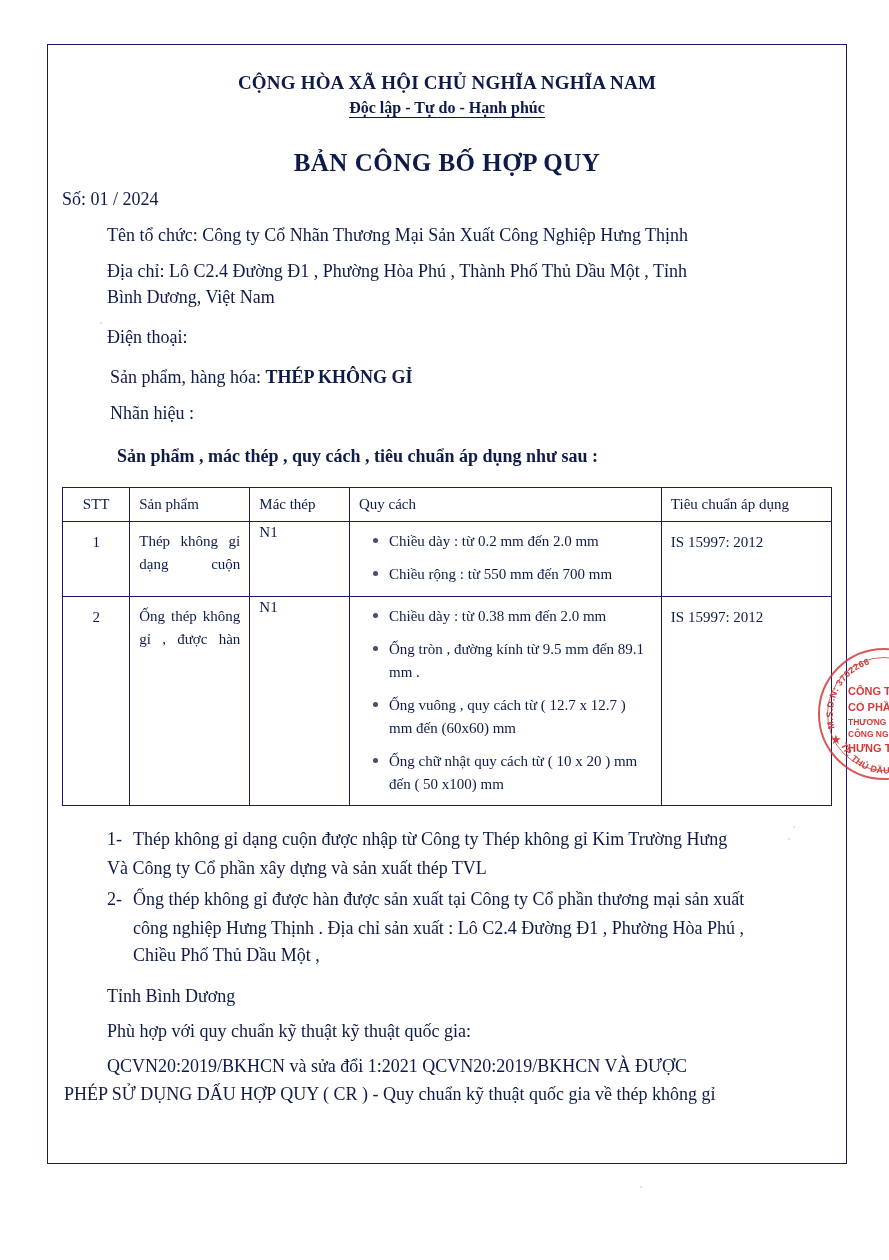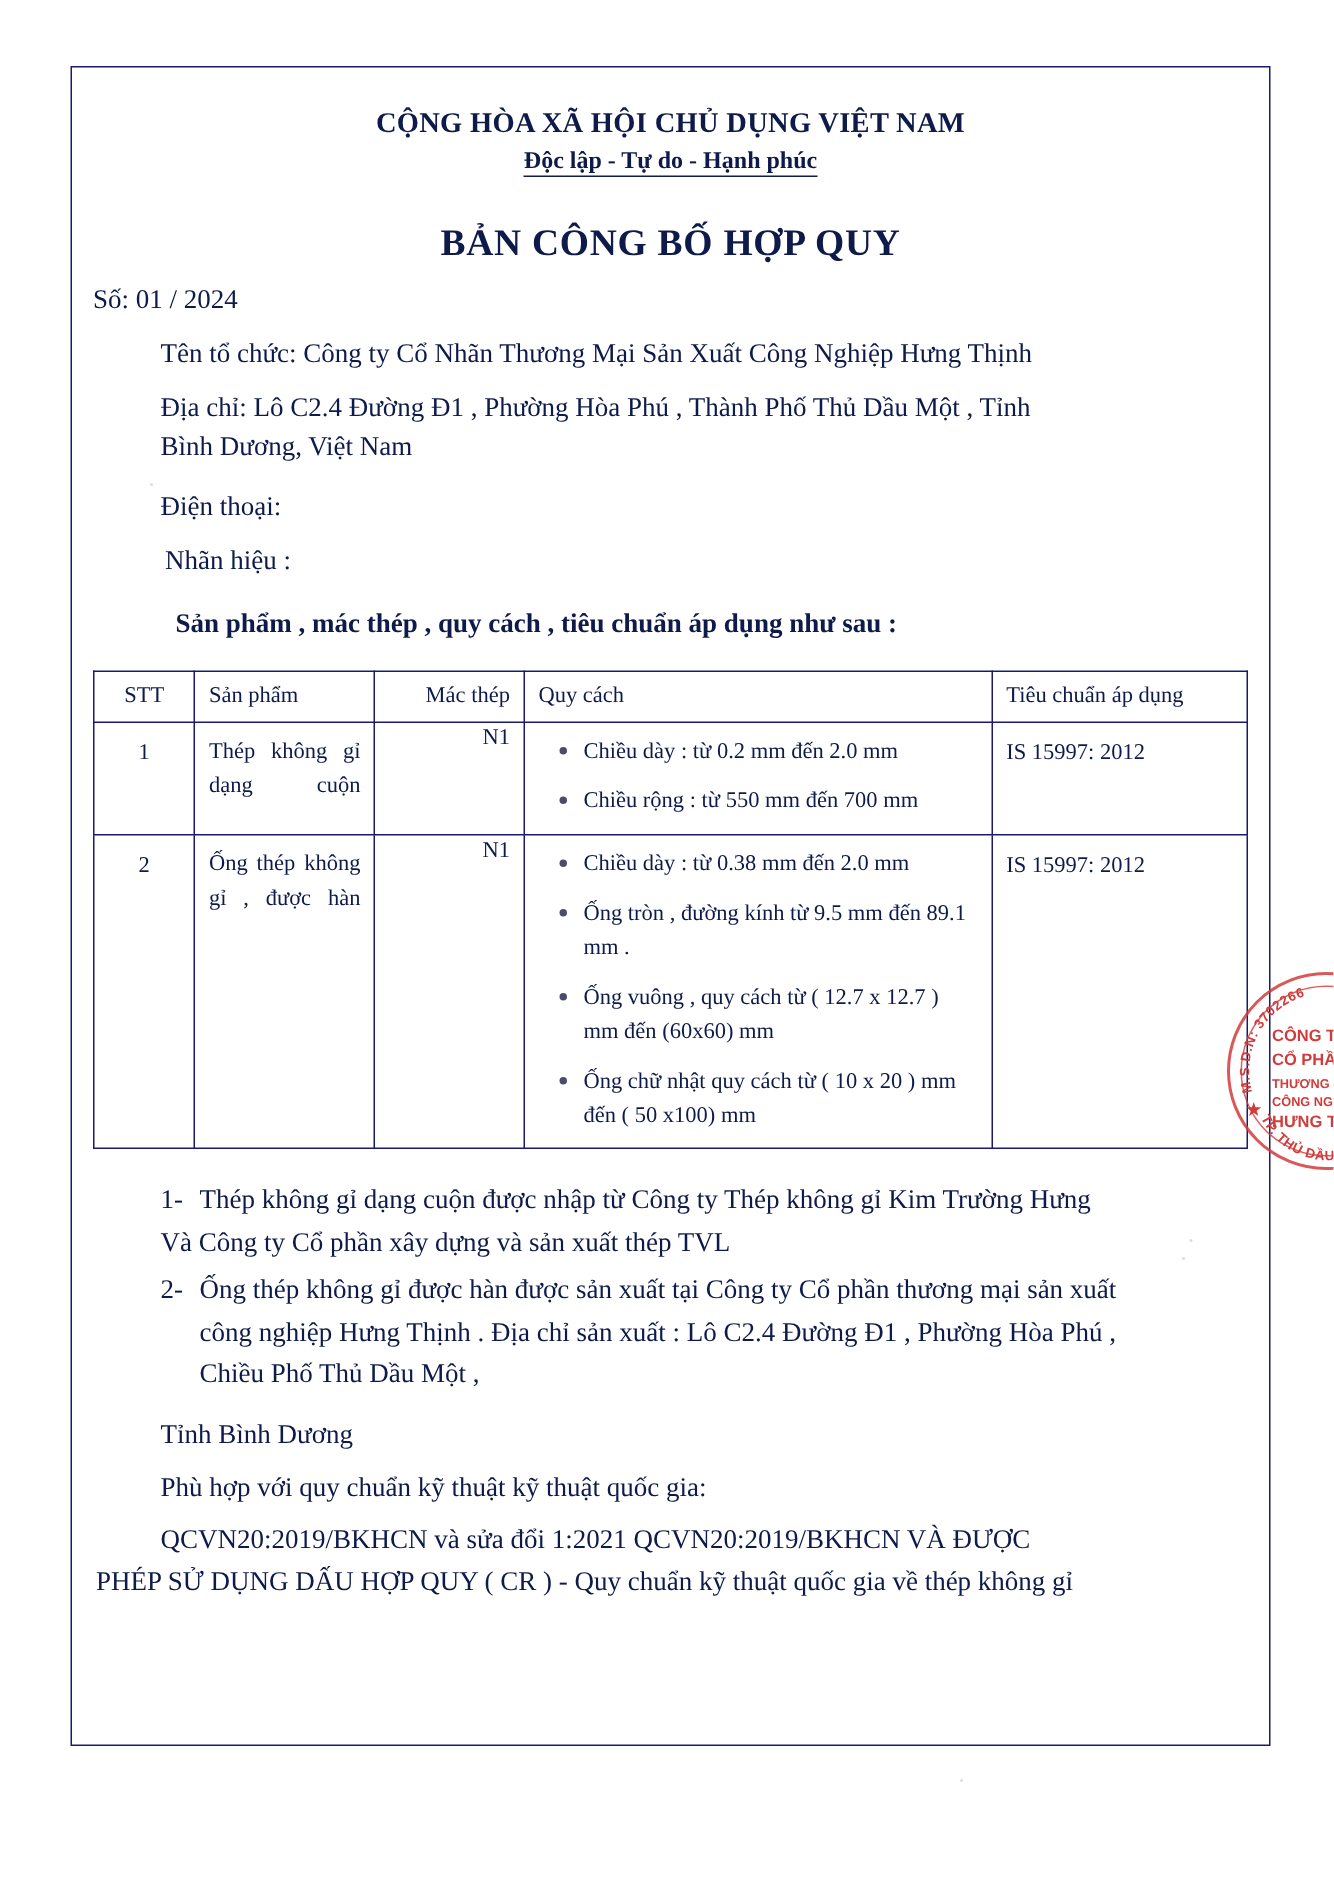--- a/index.html
+++ b/index.html
@@ -90,21 +90,21 @@
     font-weight: normal;
     text-align: left;
   }
   table.spec th.c-stt, table.spec td.c-stt {
     width: 52px;
     text-align: center;
   }
   table.spec th.c-sp, table.spec td.c-sp { width: 112px; }
   table.spec th.c-mac, table.spec td.c-mac {
     width: 90px;
-    text-align: right;
+    text-align: left;
   }
   table.spec th.c-qc, table.spec td.c-qc { width: 330px; }
   table.spec th.c-tc, table.spec td.c-tc { width: 170px; }
   table.spec td.c-sp {
     text-align: justify;
     text-align-last: justify;
     line-height: 1.55;
   }
   table.spec td.c-stt { padding-top: 12px; }
   table.spec td.c-mac { padding-top: 2px; }
@@ -242,31 +242,35 @@
   }
 </style>
 </head>
 <body>
 
 <div class="page">
   <div class="scan-border"></div>
 
   <div class="content">
 
-    <div class="hdr-line1">CỘNG HÒA XÃ HỘI CHỦ DỤNG VIỆT NAM</div>
+    <div class="hdr-line1">CỘNG HÒA XÃ HỘI CHỦ NGHĨA NGHĨA NAM</div>
     <div class="hdr-line2"><span>Độc lập - Tự do - Hạnh phúc</span></div>
 
     <div class="title">BẢN CÔNG BỐ HỢP QUY</div>
     <div class="subtitle">Số: 01 / 2024</div>
 
     <div class="para">Tên tổ chức: Công ty Cổ Nhãn Thương Mại Sản Xuất Công Nghiệp Hưng Thịnh</div>
     <div class="para" style="margin-top:10px;">Địa chỉ: Lô C2.4 Đường Đ1 , Phường Hòa Phú , Thành Phố Thủ Dầu Một , Tỉnh</div>
     <div class="para" style="margin-top:0;">Bình Dương, Việt Nam</div>
     <div class="para" style="margin-top:14px;">Điện thoại:</div>
 
+    <div class="para indent-small" style="margin-top:14px;">
+      <span>Sản phẩm, hàng hóa:</span>
+      <span class="bold">THÉP KHÔNG GỈ</span>
+    </div>
     <div class="para indent-small" style="margin-top:10px;">Nhãn hiệu :</div>
     <div class="para indent-mid" style="margin-top:16px;">Sản phẩm , mác thép , quy cách , tiêu chuẩn áp dụng như sau :</div>
 
     <table class="spec">
       <thead>
         <tr>
           <th class="c-stt">STT</th>
           <th class="c-sp">Sản phẩm</th>
           <th class="c-mac">Mác thép</th>
           <th class="c-qc">Quy cách</th>

